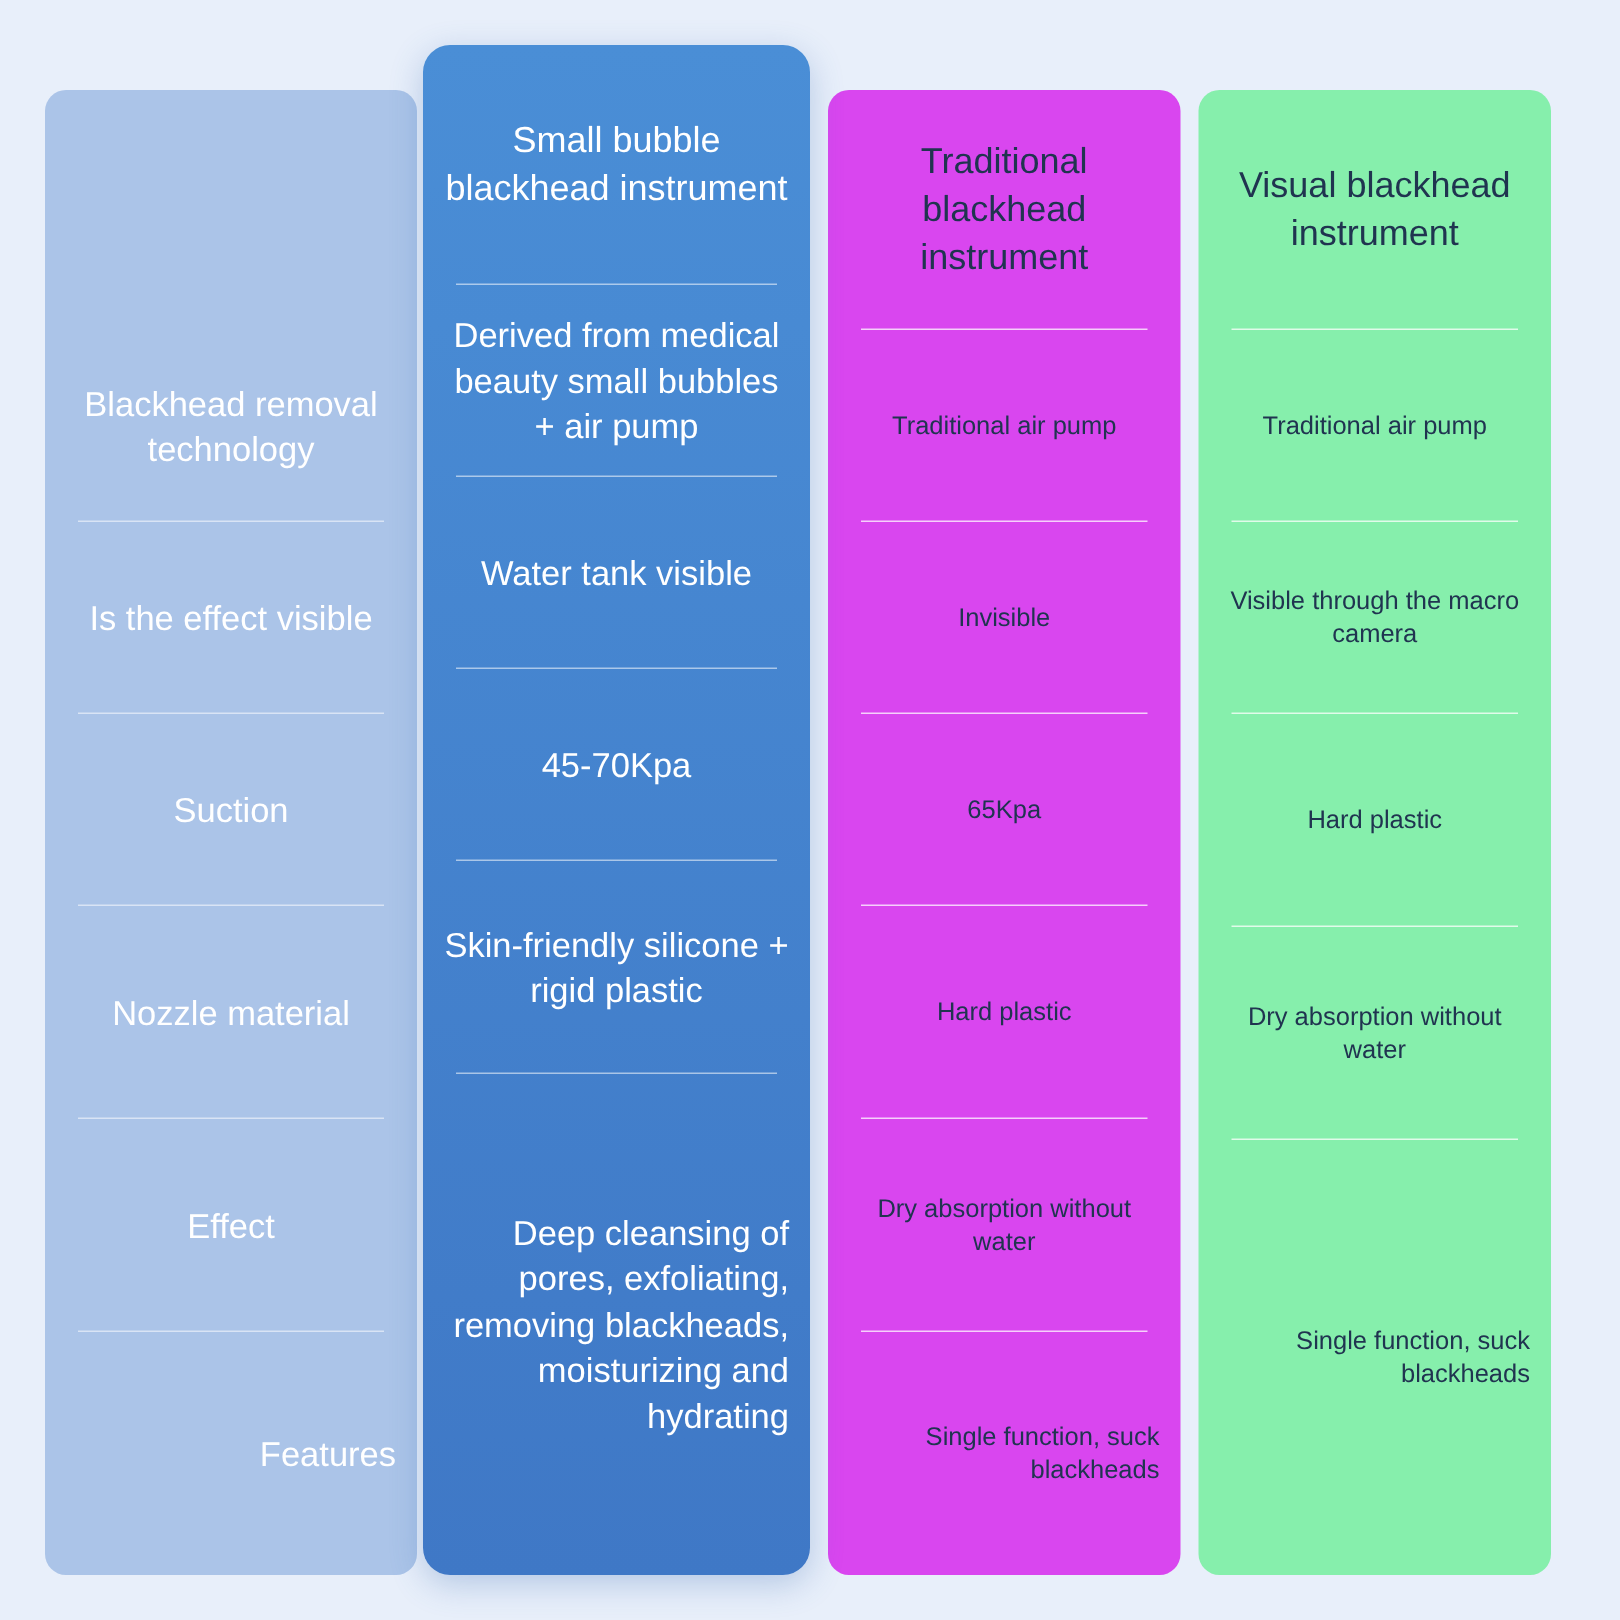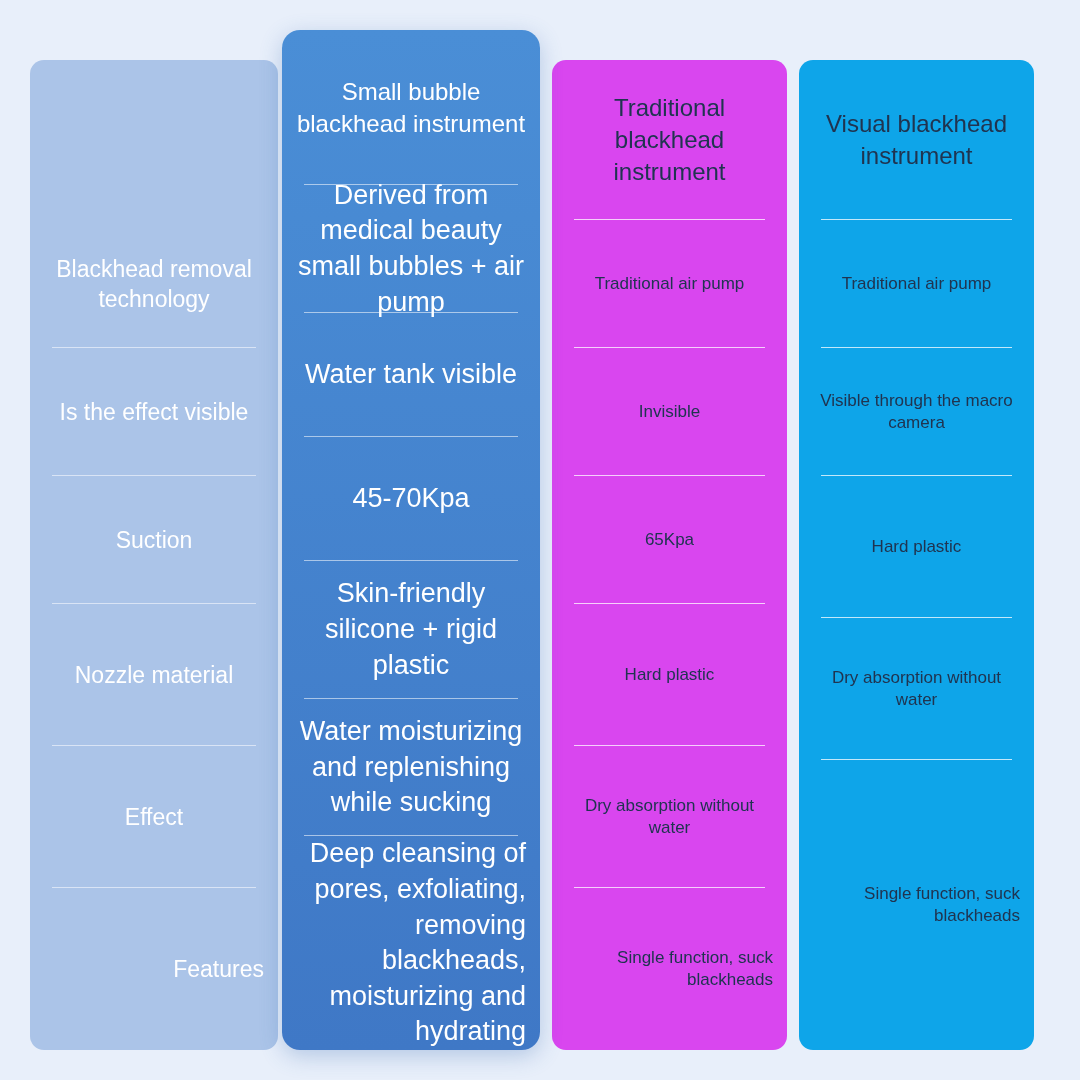--- a/index.html
+++ b/index.html
@@ -61,21 +61,21 @@
 
   
   .col-plain {
     width: 235px;
     background: #d946ef;
     margin-top: 30px;
     height: 990px;
     color: #2b3f57;
   }
   .col-plain.c3 { margin-left: 12px; }
-  .col-plain.c4 { margin-left: 12px; background: #0ea5e9; }
+  .col-plain.c4 { margin-left: 12px; background: #86efac; }
 
   .cell {
     display: flex;
     align-items: center;
     justify-content: center;
     text-align: center;
     padding: 0 14px;
     box-sizing: border-box;
     position: relative;
     line-height: 1.32;
@@ -105,21 +105,21 @@
   .r2 { height: 128px; }
   .r3 { height: 128px; }
   .r4 { height: 142px; }
   .r5 { height: 142px; }
   .r6 { flex: 1 1 auto; text-align: right; }
 
   
   .col-label .r0 { height: 160px; }
 
   .col-label .cell { font-size: 23px; color: #ffffff; }
-  .col-highlight .cell { font-size: 27px; color: #ffffff; }
+  .col-highlight .cell { font-size: 23px; color: #ffffff; }
   .col-plain .cell { font-size: 17px; color: #203450; }
 
   .col-highlight .head { font-size: 24px; border-radius: 20px; }
   .col-plain .head { font-size: 24px; }
 </style>
 </head>
 <body>
 
 <div class="board">
   <div class="table">
@@ -157,23 +157,20 @@
       </div>
       <div class="cell r2 div">
         <span class="txt">Water tank visible</span>
       </div>
       <div class="cell r3 div">
         <span class="txt">45-70Kpa</span>
       </div>
       <div class="cell r4 div">
         <span class="txt">Skin-friendly silicone + rigid plastic</span>
       </div>
-      <div class="cell r5 div">
-        <span class="txt">Water moisturizing and replenishing while sucking</span>
-      </div>
       <div class="cell r6">
         <span class="txt">Deep cleansing of pores, exfoliating, removing blackheads, moisturizing and hydrating</span>
       </div>
     </div>
 
     <div class="col col-plain c3">
       <div class="cell r0 div head">
         <span class="txt">Traditional blackhead instrument</span>
       </div>
       <div class="cell r1 div">

